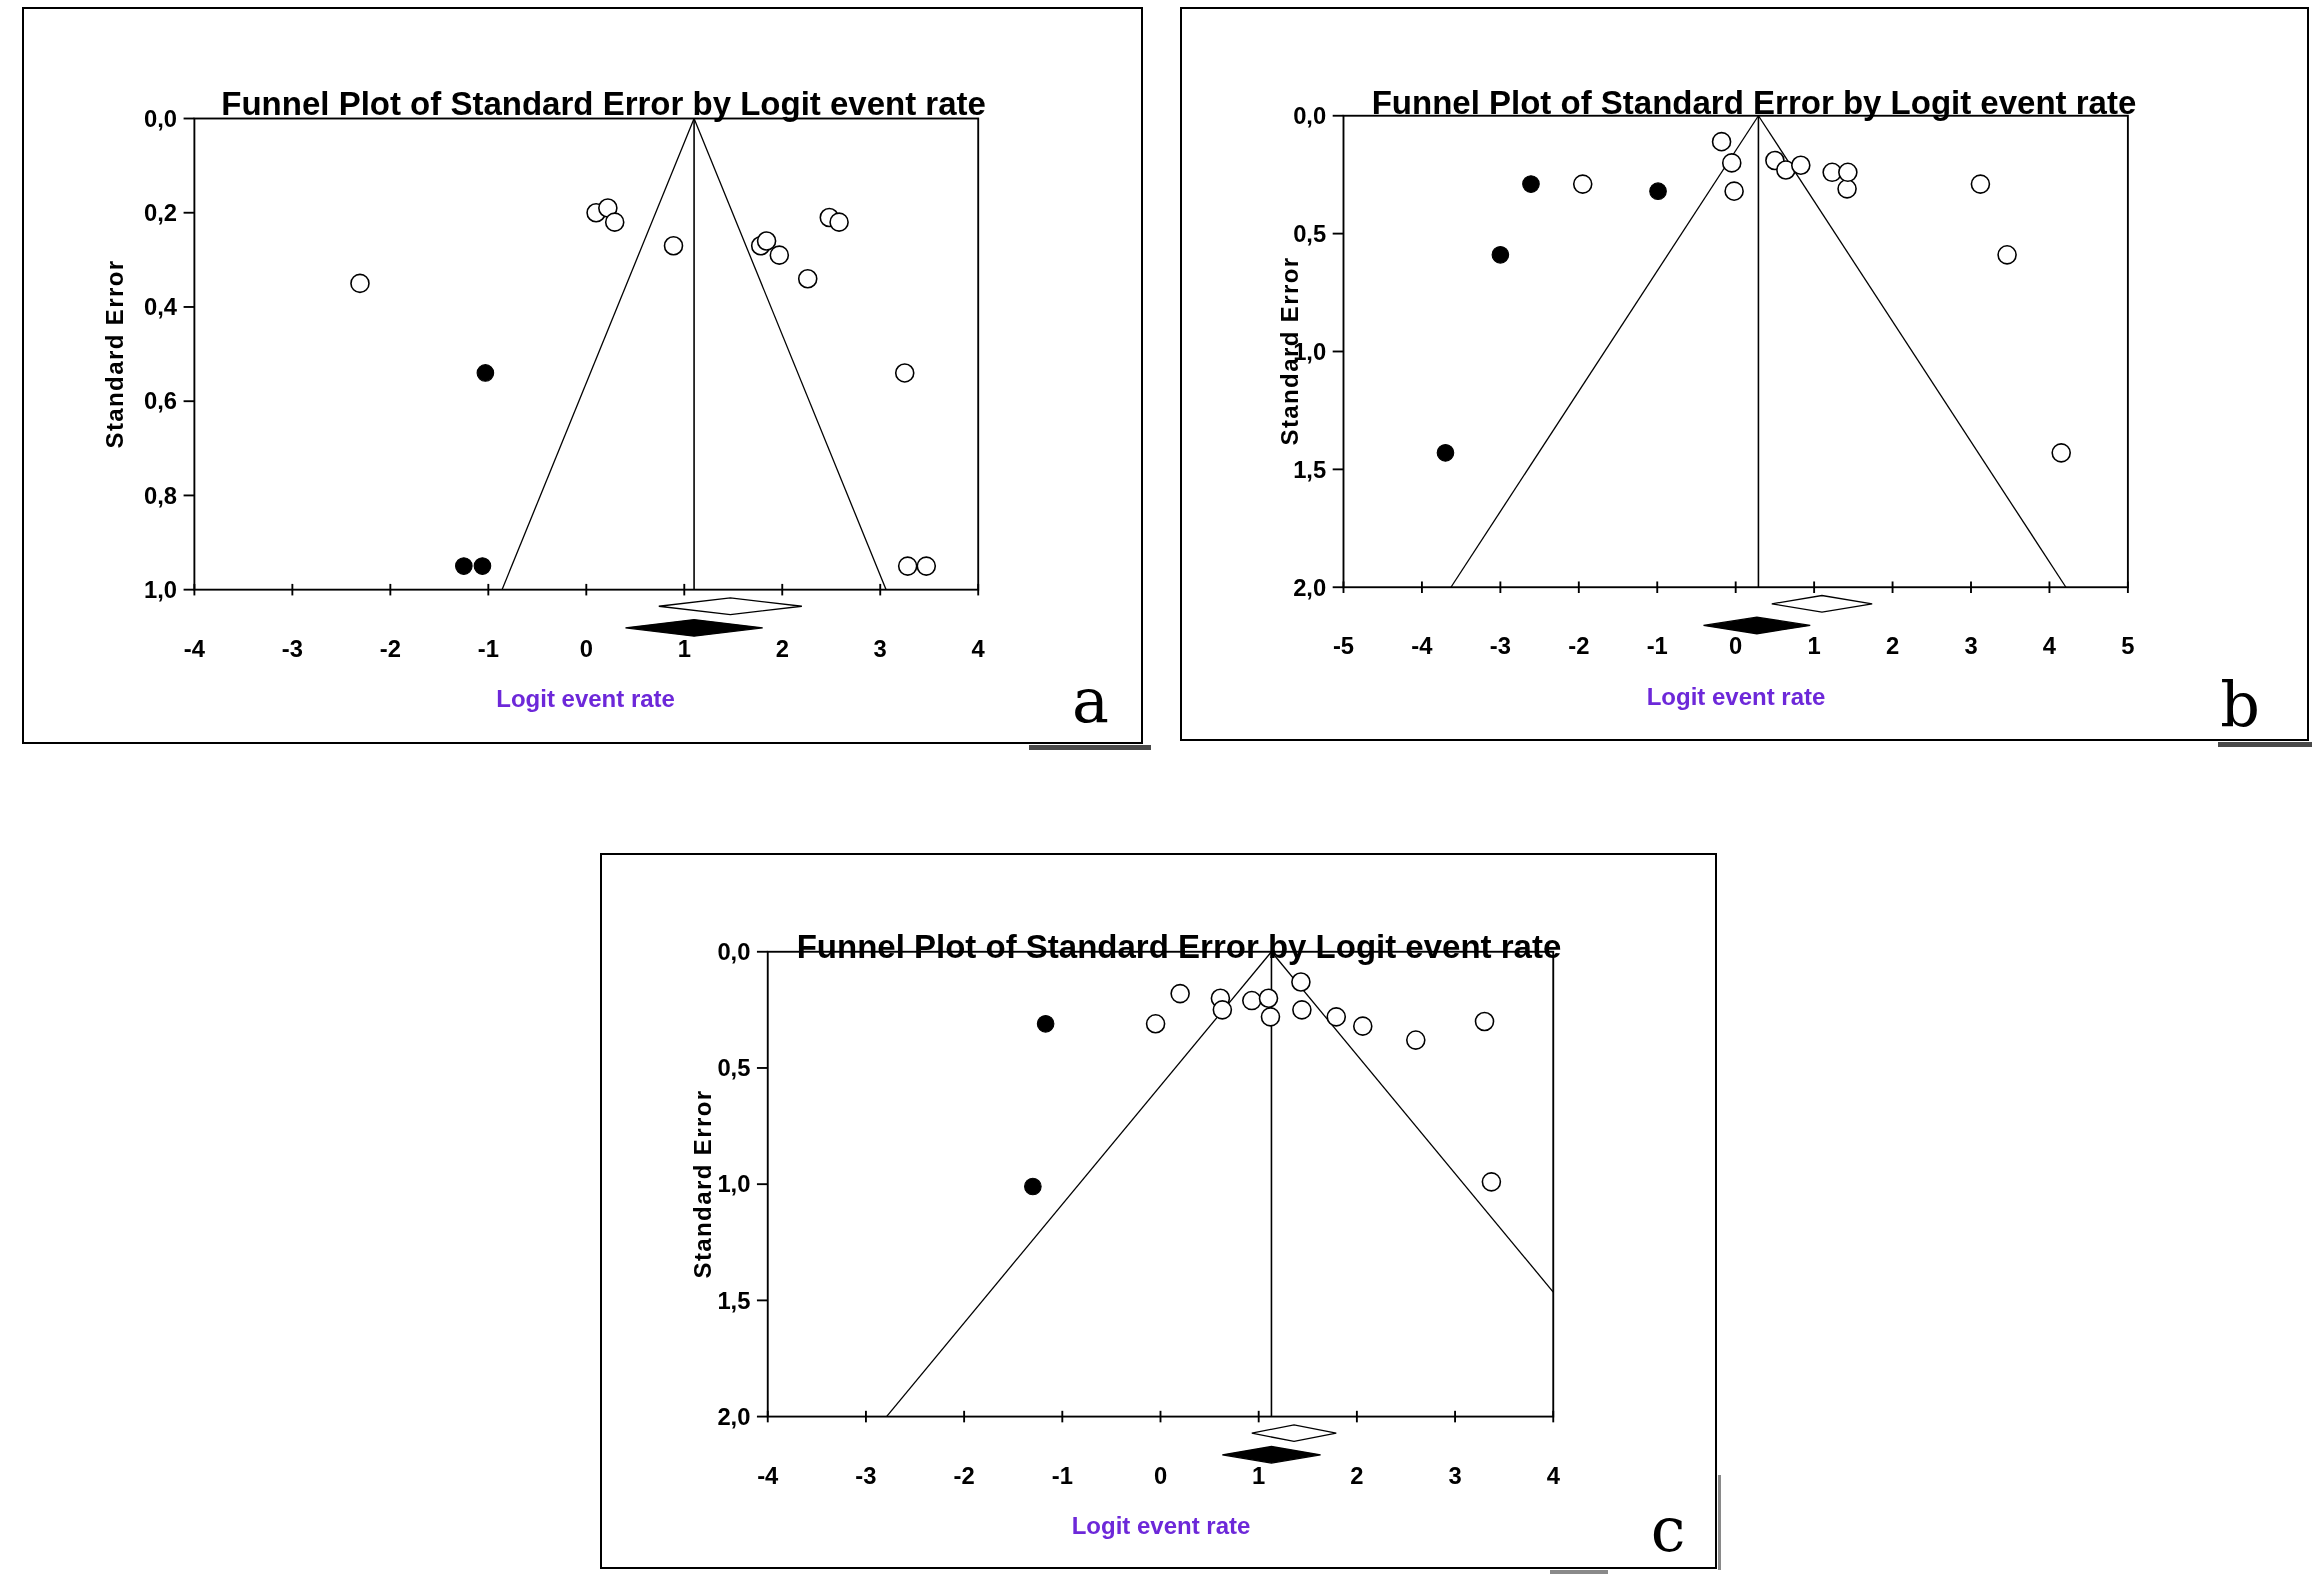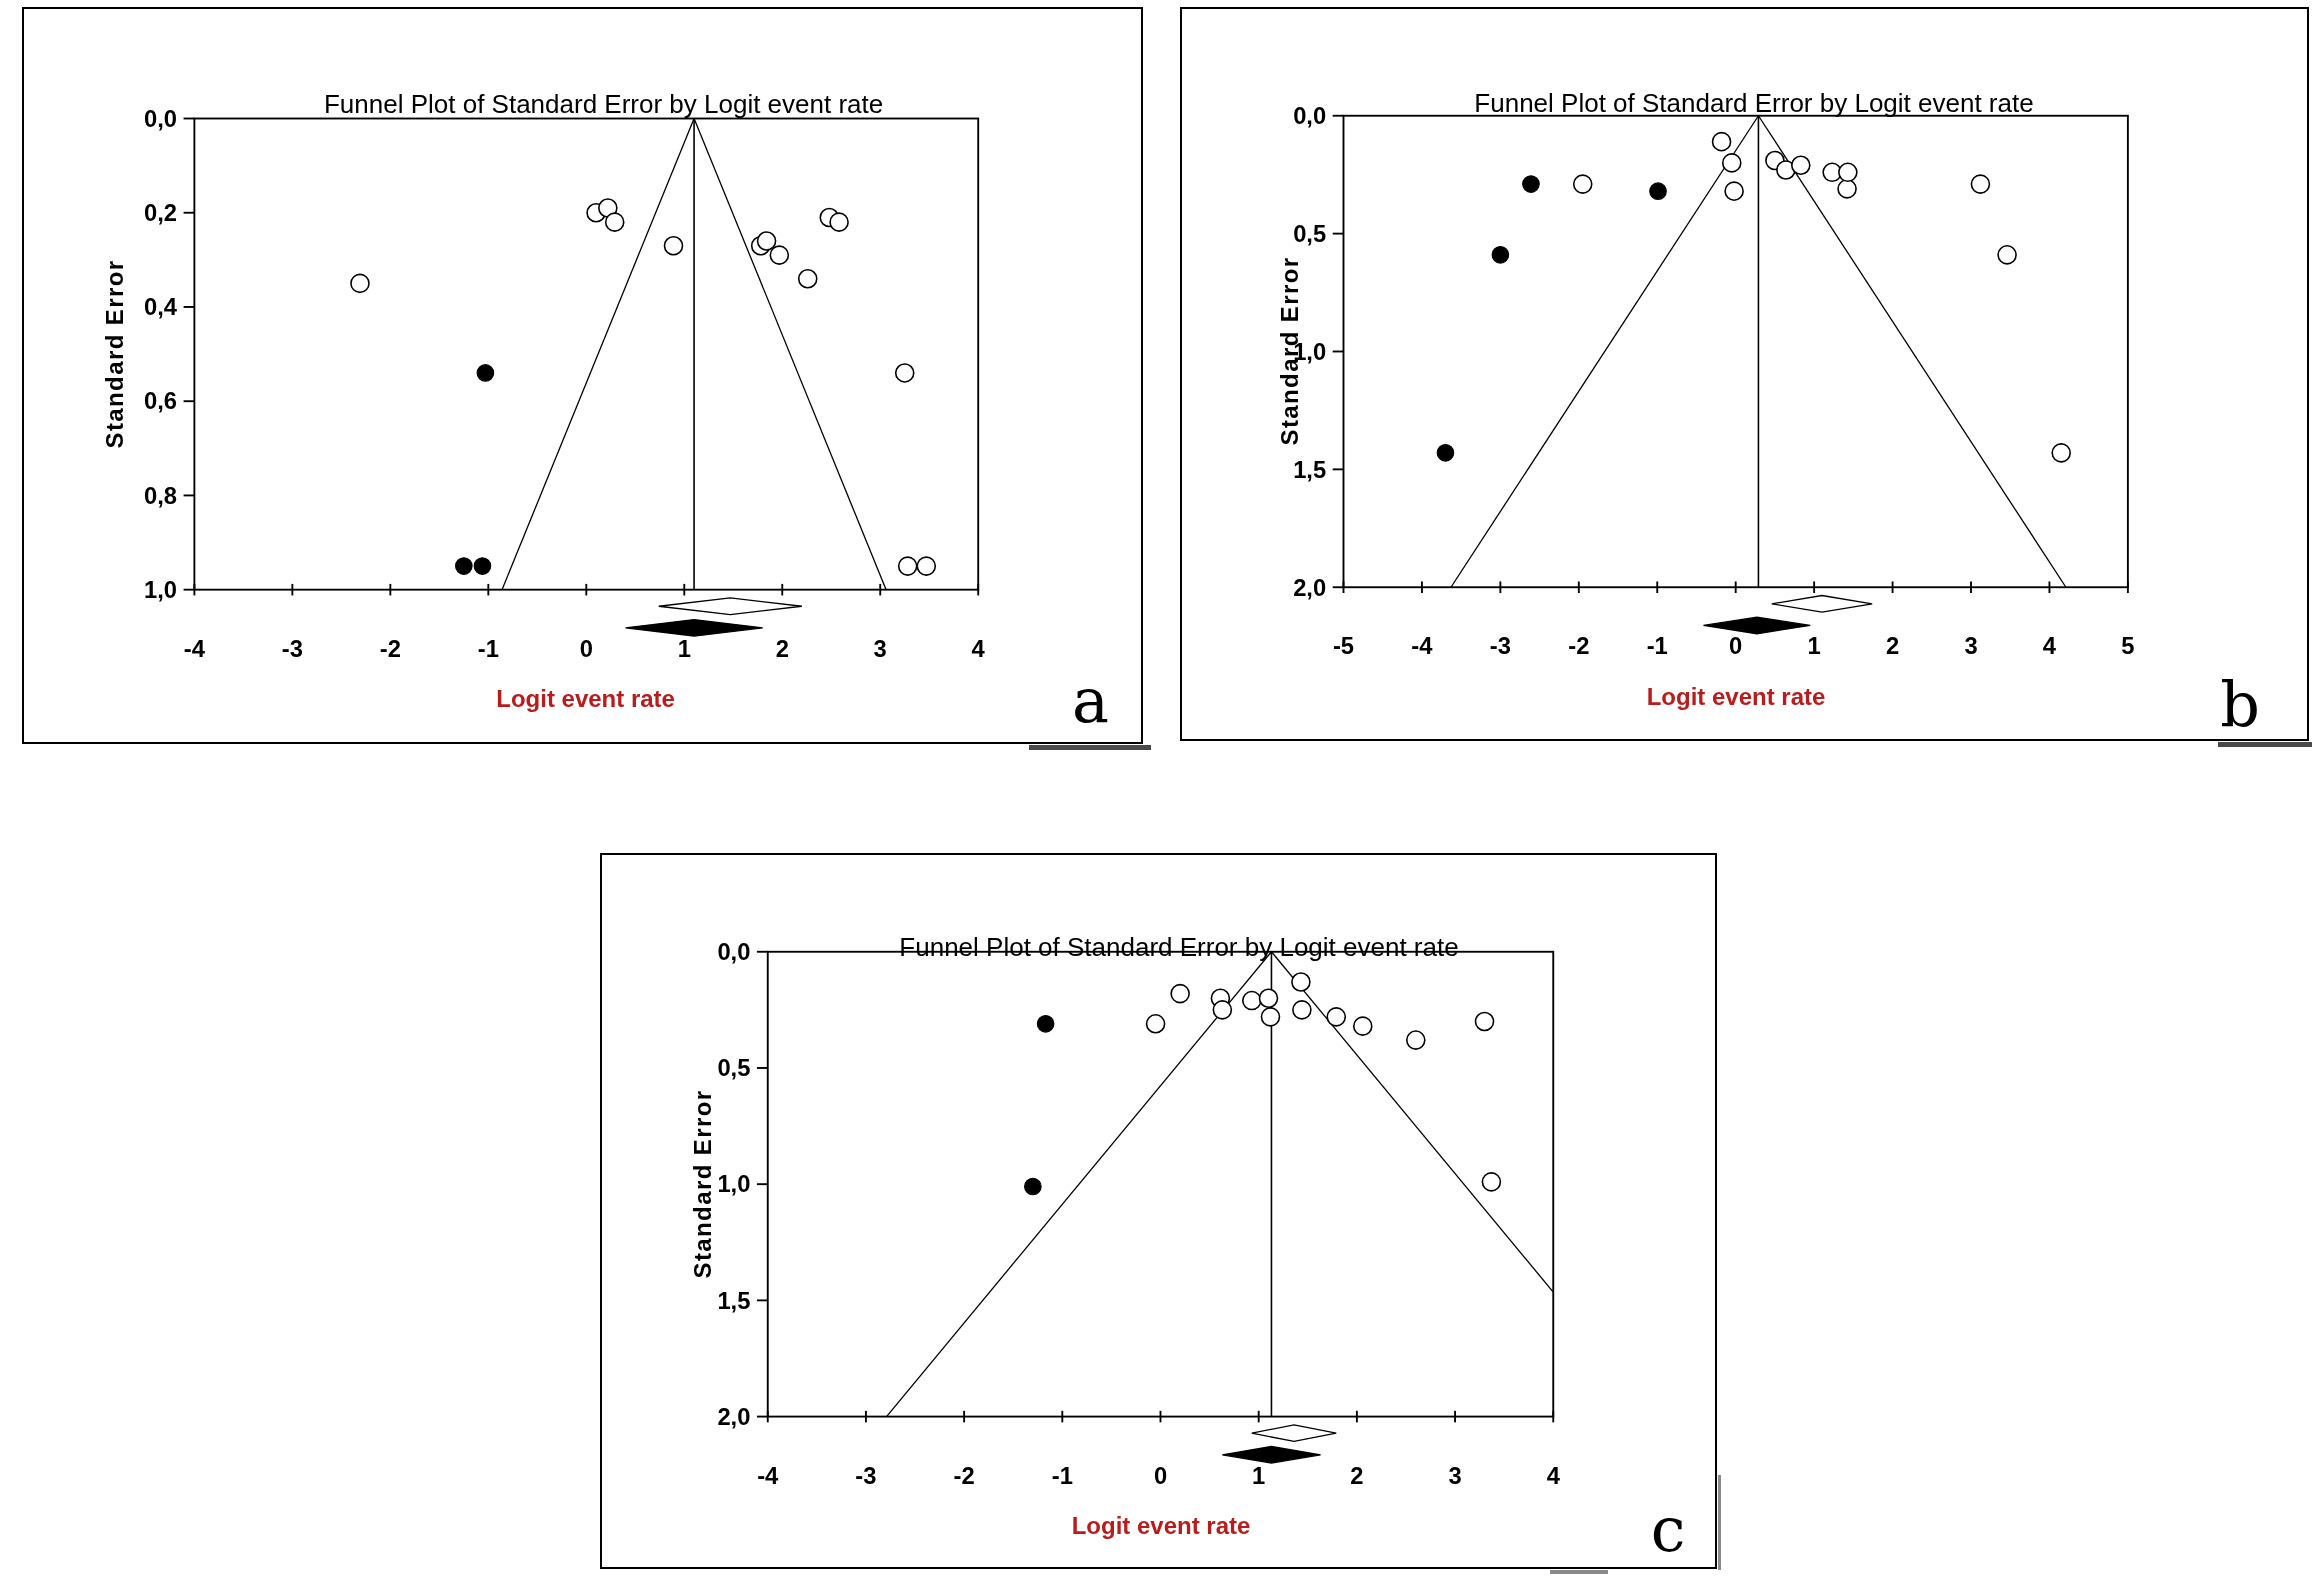--- a/index.html
+++ b/index.html
@@ -22,40 +22,40 @@
     box-sizing: border-box;
   }
   .panel svg {
     position: absolute;
     left: 0;
     top: 0;
   }
   .chart-title {
     position: absolute;
     text-align: right;
-    font-size: 26px;
-    font-weight: normal;
+    font-size: 33px;
+    font-weight: bold;
     color: #000;
     white-space: nowrap;
     transform: translate(-50%, -50%);
   }
   .y-axis-title {
     position: absolute;
     font-size: 24px;
     font-weight: bold;
     color: #000;
     white-space: nowrap;
     transform: translate(-50%, -50%) rotate(-90deg);
     letter-spacing: 1.4px;
   }
   .x-axis-title {
     position: absolute;
     font-size: 24px;
     font-weight: bold;
-    color: #b91c1c;
+    color: #6d28d9;
     white-space: nowrap;
     transform: translate(-50%, -50%);
   }
   .panel-letter {
     position: absolute;
     font-family: "DejaVu Serif", "Liberation Serif", serif;
     font-size: 62px;
     font-weight: 400;
     color: #000;
     transform: translate(-50%, -50%);

